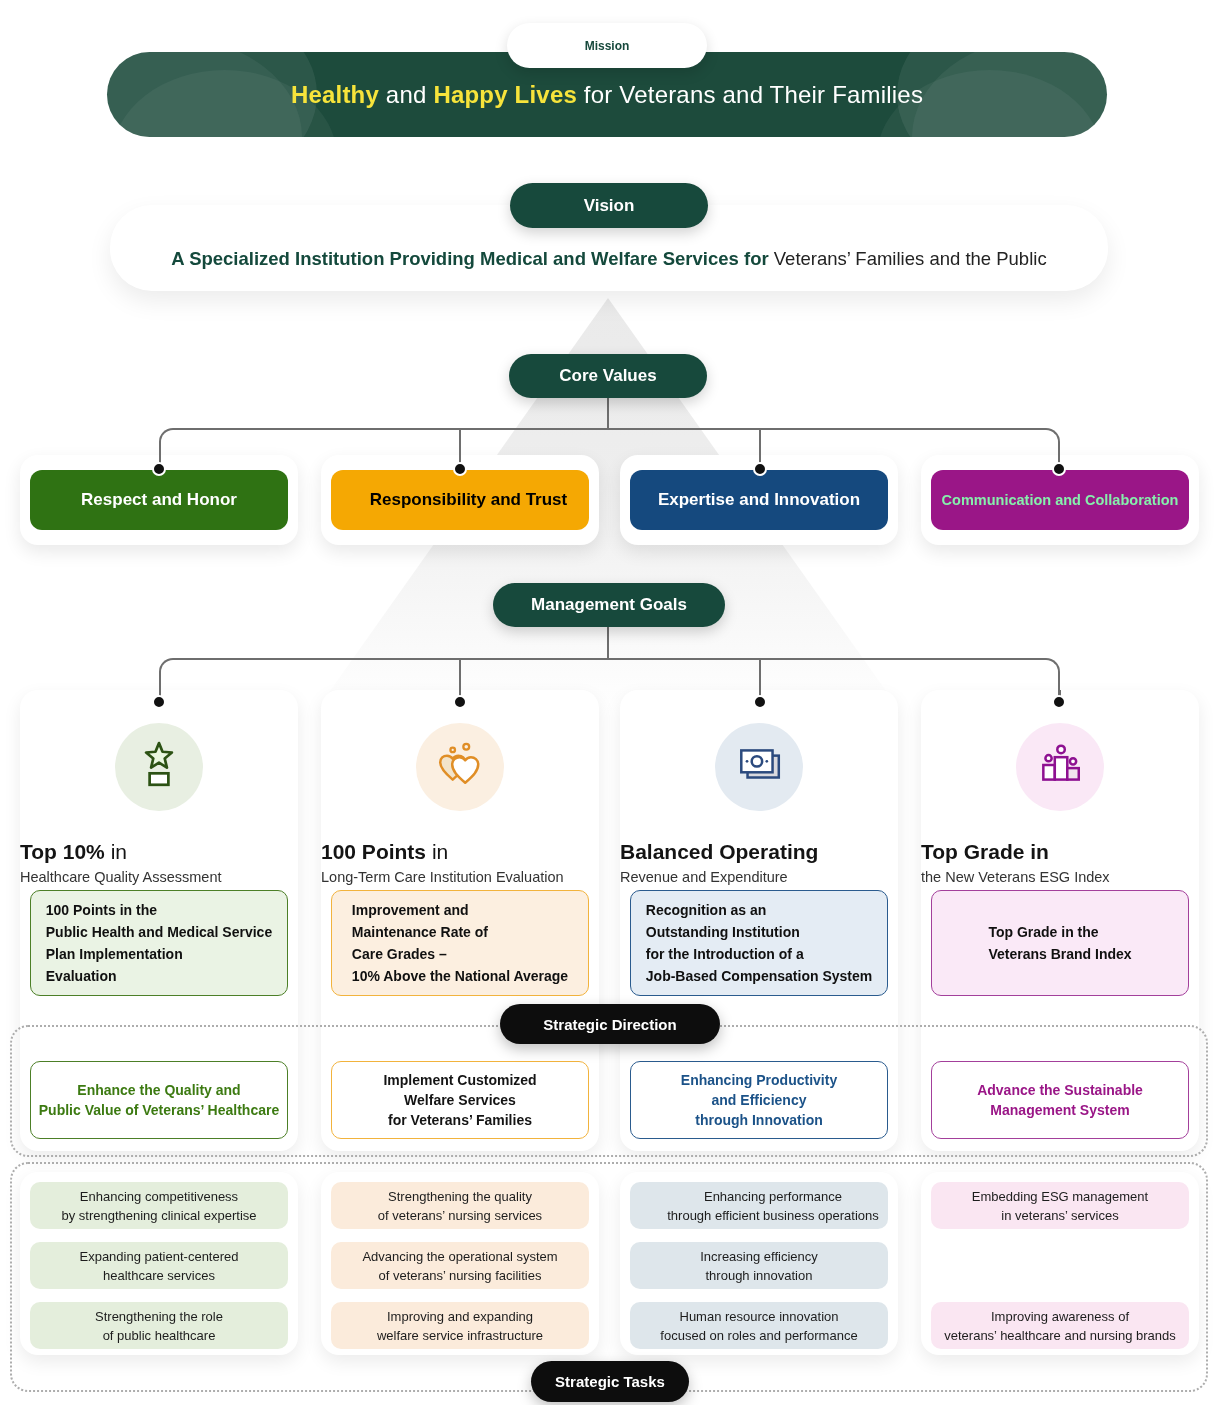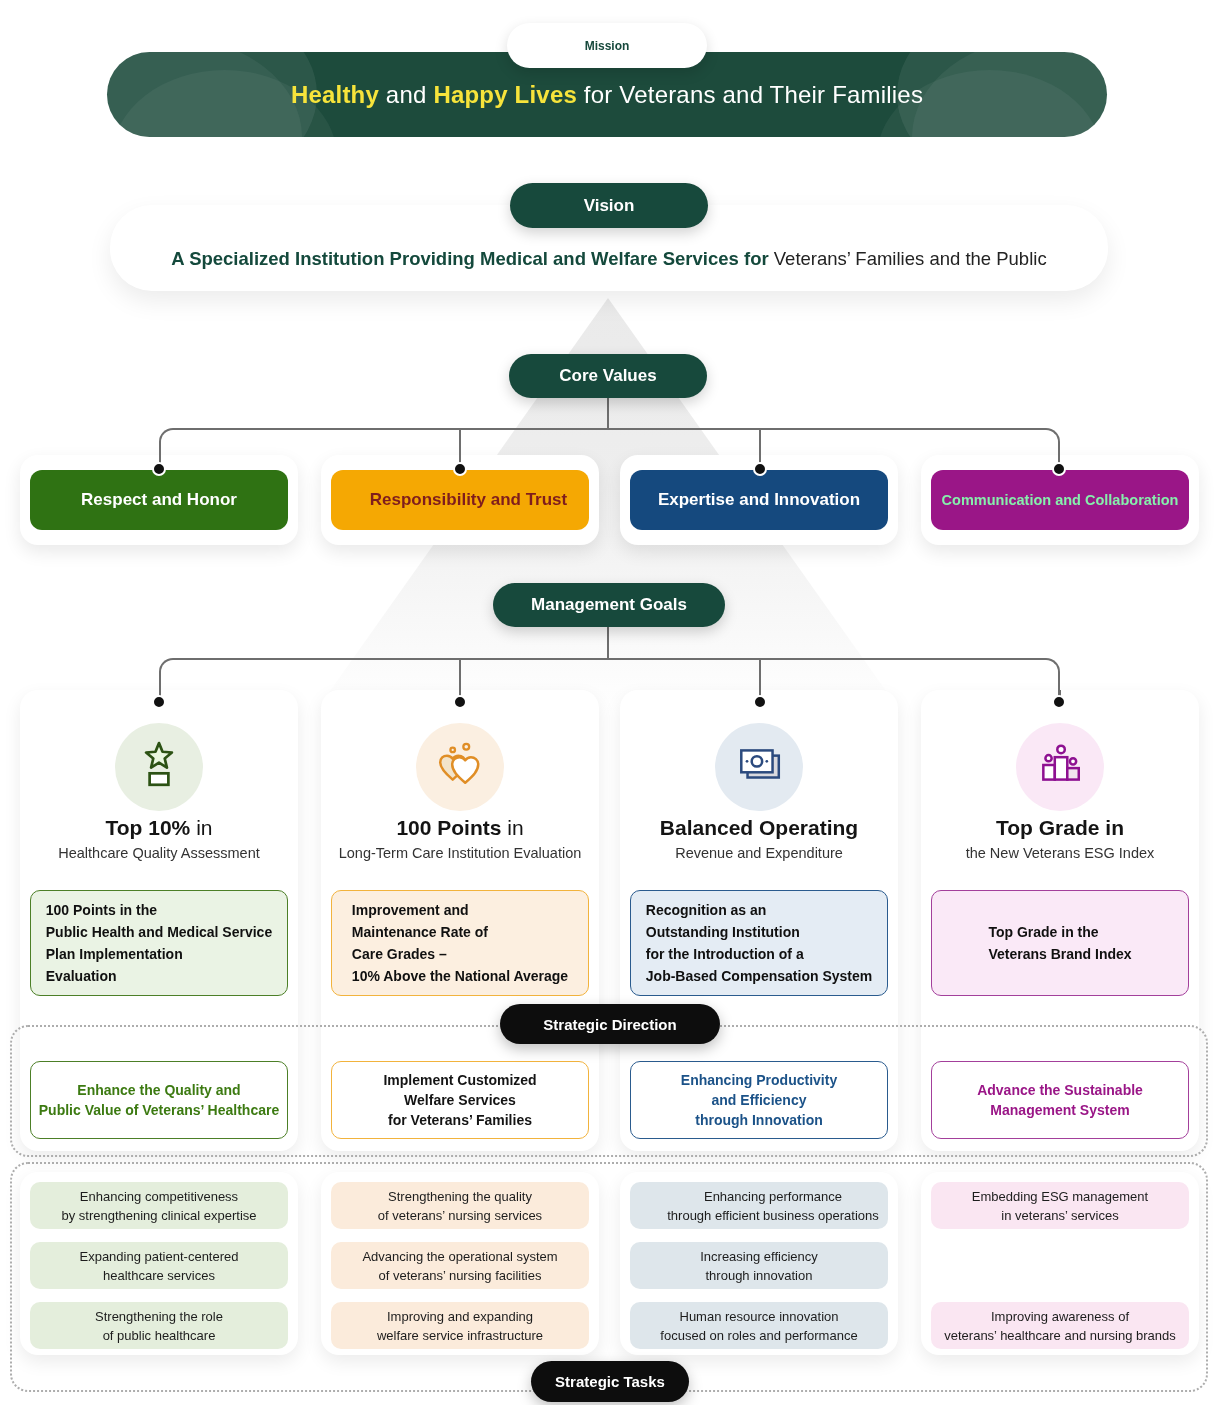--- a/index.html
+++ b/index.html
@@ -48,21 +48,21 @@
   .value-card { top:455px; width:278px; height:90px; background:#fff; border-radius:18px;
                 box-shadow:0 7px 18px rgba(0,0,0,.09); z-index:2; }
   .value-box { position:absolute; left:10px; top:15px; width:258px; height:60px; border-radius:12px;
                display:flex; align-items:center; justify-content:center; font-weight:700; text-align:center; }
 
   
   .col-card { top:690px; width:278px; height:461px; background:#fff; border-radius:18px;
               box-shadow:0 7px 18px rgba(0,0,0,.08); z-index:2; }
   .icon-circle { position:absolute; left:95px; top:33px; width:88px; height:88px; border-radius:50%;
                  display:flex; align-items:center; justify-content:center; }
-  .goal-title { position:absolute; left:0; top:126px; width:100%; text-align:center; }
+  .goal-title { position:absolute; left:0; top:150px; width:100%; }
   .goal-title .t1 { font-size:21px; color:#141414; }
   .goal-title .t1 b { font-weight:700; }
   .goal-title .t2 { display:block; margin-top:5px; font-size:14.5px; color:#333; }
   .goal-box { position:absolute; left:10px; top:200px; width:258px; height:106px; border-radius:10px;
               border:1.6px solid; display:flex; align-items:center; justify-content:center;
               font-size:14px; font-weight:700; color:#101010; line-height:22px; }
   .dir-box { position:absolute; left:10px; top:371px; width:258px; height:78px; border-radius:10px;
              border:1.6px solid; background:#fff; display:flex; align-items:center; justify-content:center;
              text-align:center; font-size:14px; font-weight:700; line-height:20px; z-index:4; }
 
@@ -111,21 +111,21 @@
   <div class="abs vline" style="left:759px;top:430px;height:34px;"></div>
   <div class="abs dot" style="left:152px;top:462px;"></div>
   <div class="abs dot" style="left:453px;top:462px;"></div>
   <div class="abs dot" style="left:753px;top:462px;"></div>
   <div class="abs dot" style="left:1052px;top:462px;"></div>
 
   <div class="abs value-card c1">
     <div class="value-box" style="background: rgb(47, 114, 19); color: rgb(255, 255, 255); font-size: 17px;">Respect and Honor</div>
   </div>
   <div class="abs value-card c2">
-    <div class="value-box" style="background: rgb(245, 168, 3); color: #7f1d1d; font-size: 17px; padding-left: 17px;">Responsibility and Trust</div>
+    <div class="value-box" style="background: rgb(245, 168, 3); color: #000000; font-size: 17px; padding-left: 17px;">Responsibility and Trust</div>
   </div>
   <div class="abs value-card c3">
     <div class="value-box" style="background: rgb(21, 73, 126); color: rgb(255, 255, 255); font-size: 17px;">Expertise and Innovation</div>
   </div>
   <div class="abs value-card c4">
     <div class="value-box" style="background: rgb(154, 22, 135); color: #86efac; font-size: 14.5px;">Communication and Collaboration</div>
   </div>
 
   <div class="abs pill pill-green" style="left:493px;top:583px;width:232px;height:44px;">Management Goals</div>
   <div class="abs vline" style="left:607px;top:627px;height:33px;"></div>

